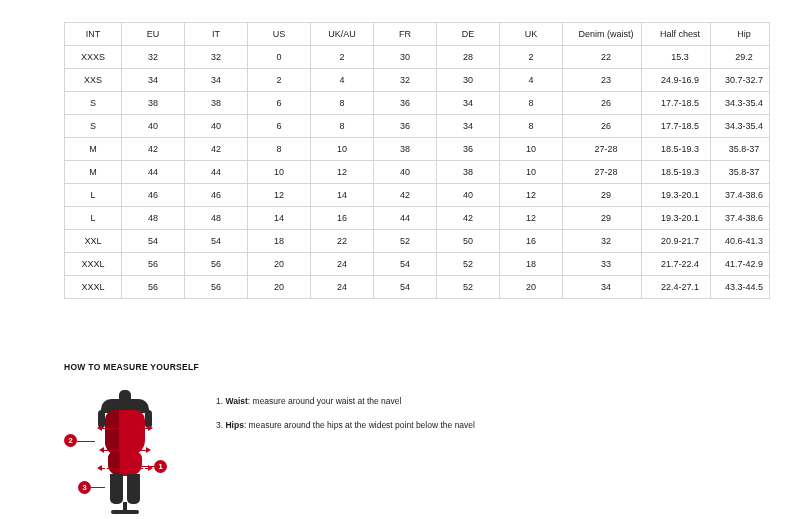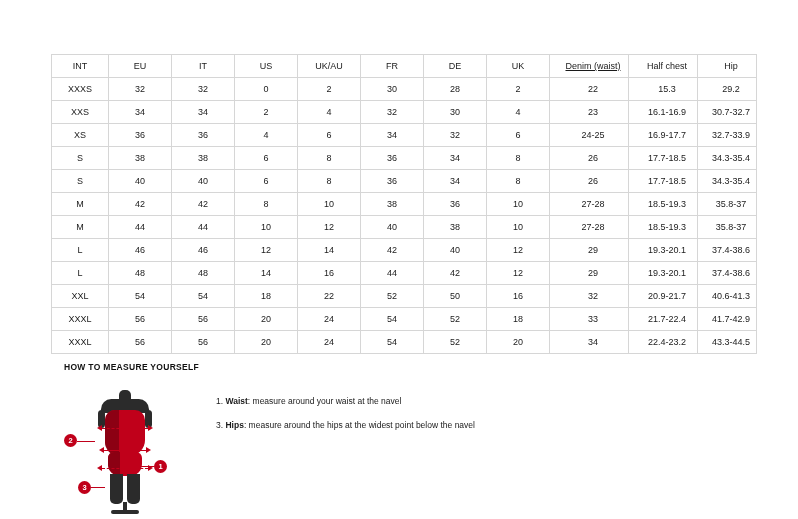--- a/index.html
+++ b/index.html
@@ -16,24 +16,23 @@
   }
   .page {
     position: relative;
     width: 798px;
     height: 519px;
   }
 
   
   .table-wrap {
     position: absolute;
-    left: 51px;
+    left: 64px;
     top: 22px;
     width: 670px;
-    margin-top: 32px;
   }
   table.size-table {
     border-collapse: collapse;
     width: 670px;
     table-layout: fixed;
   }
   table.size-table th,
   table.size-table td {
     border: 1px solid #d6d6d6;
     height: 22px;
@@ -50,21 +49,21 @@
   }
   
   .c0 { width: 56px; }
   .c1 { width: 62px; }
   .c2 { width: 62px; }
   .c3 { width: 62px; }
   .c4 { width: 62px; }
   .c5 { width: 62px; }
   .c6 { width: 62px; }
   .c7 { width: 62px; }
-  .c8 { width: 70px; text-decoration: underline; }
+  .c8 { width: 70px; }
   .c9 { width: 60px; }
   .c10 { width: 50px; }
   .denim-col, .half-col, .hip-col {
     text-align: left;
     padding-left: 8px !important;
   }
 
   
   .measure {
     position: absolute;
@@ -285,35 +284,22 @@
         <tr>
           <td>XXS</td>
           <td>34</td>
           <td>34</td>
           <td>2</td>
           <td>4</td>
           <td>32</td>
           <td>30</td>
           <td>4</td>
           <td class="denim-col">23</td>
-          <td class="half-col">16.1-16.9</td>
+          <td class="half-col">24.9-16.9</td>
           <td class="hip-col">30.7-32.7</td>
-        </tr>
-        <tr>
-          <td>XS</td>
-          <td>36</td>
-          <td>36</td>
-          <td>4</td>
-          <td>6</td>
-          <td>34</td>
-          <td>32</td>
-          <td>6</td>
-          <td class="denim-col">24-25</td>
-          <td class="half-col">16.9-17.7</td>
-          <td class="hip-col">32.7-33.9</td>
         </tr>
         <tr>
           <td>S</td>
           <td>38</td>
           <td>38</td>
           <td>6</td>
           <td>8</td>
           <td>36</td>
           <td>34</td>
           <td>8</td>
@@ -415,21 +401,21 @@
         <tr>
           <td>XXXL</td>
           <td>56</td>
           <td>56</td>
           <td>20</td>
           <td>24</td>
           <td>54</td>
           <td>52</td>
           <td>20</td>
           <td class="denim-col">34</td>
-          <td class="half-col">22.4-23.2</td>
+          <td class="half-col">22.4-27.1</td>
           <td class="hip-col">43.3-44.5</td>
         </tr>
       </tbody>
     </table>
   </div>
 
   <div class="measure">
     <div class="measure-title">HOW TO MEASURE YOURSELF</div>
 
     <div class="measure-body">

